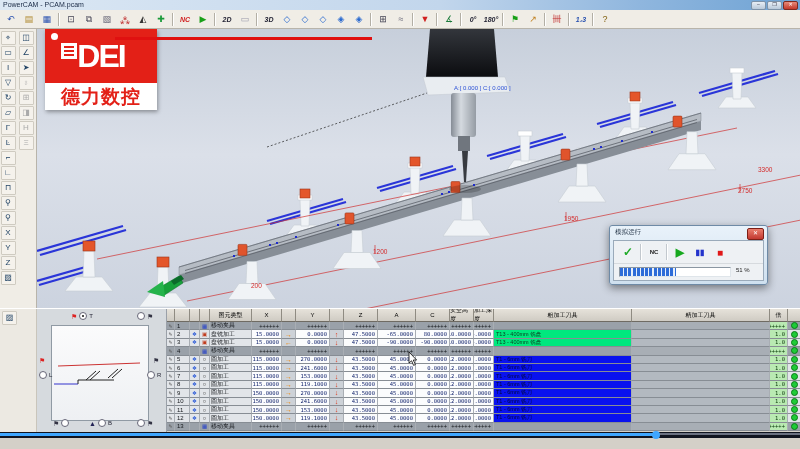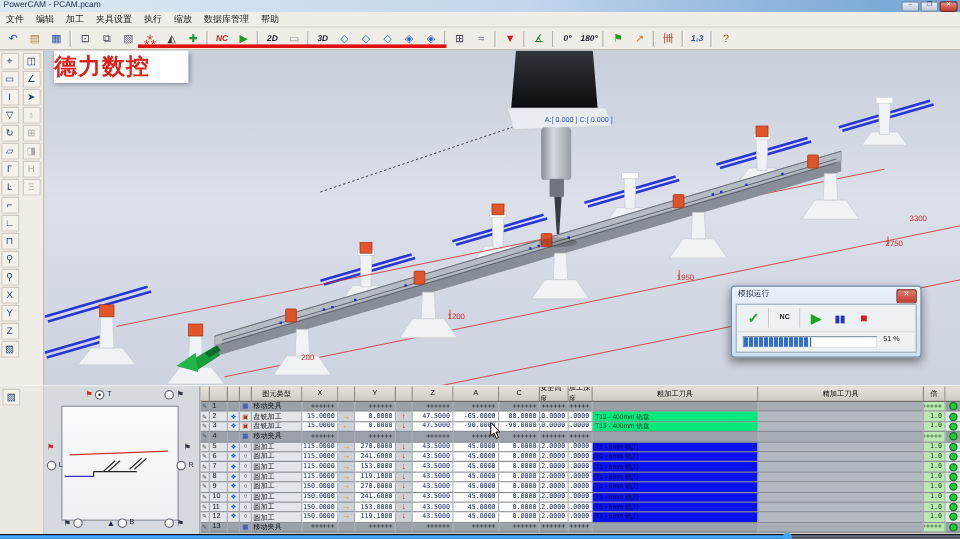--- a/index.html
+++ b/index.html
@@ -40,21 +40,21 @@
     font-weight:bold;font-size:23px;letter-spacing:5px;color:#e51212;white-space:nowrap;
     text-shadow:0 0 1px rgba(120,0,0,.4);}
   #logo{position:absolute;left:8px;top:0px;width:112px;z-index:25;box-shadow:1px 2px 4px rgba(0,0,0,.35);}
   #logo-top{height:54px;background:#e32017;position:relative;display:flex;align-items:center;justify-content:center;}
   #logo-brand{color:#fff;font-weight:bold;font-size:32px;letter-spacing:-2px;font-family:"Liberation Sans",sans-serif;}
   #logo-seal{position:absolute;left:16px;top:14px;width:16px;height:16px;background:#fff;
     display:flex;align-items:center;justify-content:center;}
   #logo-seal i{display:block;width:10px;height:10px;background:
     repeating-linear-gradient(0deg,#e32017 0 2px,#fff 2px 4px);}
   #logo-dot{position:absolute;left:6px;top:4px;width:7px;height:7px;border-radius:50%;background:#fff;}
-  #logo-bottom{height:27px;background:#fff;display:flex;align-items:center;}
+  #logo-bottom{height:27px;background:#fff;display:flex;align-items:center;justify-content:center;}
   #logo-caption{color:#e32017;font-weight:bold;font-size:19px;letter-spacing:1px;}
   #readout{position:absolute;left:417px;top:56px;font-size:6px;color:#2b50d6;z-index:15;white-space:nowrap;}
   .dimlabel{position:absolute;font-size:6.5px;color:#d42a2a;z-index:10;}
   
   #simdlg{position:absolute;left:572px;top:196px;width:157px;height:58px;z-index:30;
     background:linear-gradient(#e9f2fa,#cfe0ef);border:1px solid #6e8aa6;border-radius:3px;
     box-shadow:0 3px 8px rgba(0,0,0,.45);}
   #simdlg-title{height:12px;font-size:6.5px;color:#16263a;padding:2px 0 0 5px;}
   #simdlg-close{position:absolute;right:3px;top:2px;width:15px;height:10px;border-radius:2px;
     background:linear-gradient(#ea7d6c,#c23830);border:1px solid #7d1f16;color:#fff;
@@ -109,30 +109,20 @@
 
   <div id="titlebar">
     <span>PowerCAM - PCAM.pcam</span>
     <div id="winbtns">
       <span>–</span>
       <span>❐</span>
       <span class="close">✕</span>
     </div>
   </div>
 
-  <div id="menubar">
-      <span class="menu-item">文件</span>
-      <span class="menu-item">编辑</span>
-      <span class="menu-item">加工</span>
-      <span class="menu-item">夹具设置</span>
-      <span class="menu-item">执行</span>
-      <span class="menu-item">缩放</span>
-      <span class="menu-item">数据库管理</span>
-      <span class="menu-item">帮助</span>
-    </div>
 
   <div id="toolbar">
       <span class="tbtn" style="color: rgb(42, 82, 176);">↶</span>
       <span class="tbtn" style="color: rgb(176, 138, 48);">▤</span>
       <span class="tbtn" style="color: rgb(42, 82, 176);">▦</span>
       <div class="tsep"></div>
       <span class="tbtn" style="color: rgb(68, 68, 85);">⊡</span>
       <span class="tbtn" style="color: rgb(68, 68, 85);">⧉</span>
       <span class="tbtn" style="color: rgb(102, 102, 119);">▧</span>
       <span class="tbtn" style="color: rgb(192, 48, 48);">⁂</span>
@@ -345,20 +335,27 @@
           <polygon points="393,0 457,0 461,48 389,48" fill="url(#gbox)"></polygon>
           <polygon points="386,48 468,48 473,63 391,66" fill="#e9edf1" stroke="#c2c9d1" stroke-width="0.5"></polygon>
           <rect x="414" y="64" width="25" height="44" rx="3" fill="url(#gcyl)"></rect>
           <rect x="421" y="107" width="12" height="15" fill="#70767e"></rect>
           <polygon points="425,122 431,122 429,153 427,153" fill="#383b41"></polygon>
         </g>
       </svg>
 
 
       <div id="logo">
+        <div id="logo-top">
+          <span id="logo-dot"></span>
+          <span id="logo-seal">
+              <i></i>
+            </span>
+          <span id="logo-brand">DEI</span>
+        </div>
         <div id="logo-bottom">
           <span id="logo-caption">德力数控</span>
         </div>
       </div>
 
       <div id="readout">A:[ 0.000 ] C:[ 0.000 ]</div>
       <div id="dimlabels">
           <span class="dimlabel" style="left: 214px; top: 253px;">200</span>
           <span class="dimlabel" style="left: 336px; top: 219px;">1200</span>
           <span class="dimlabel" style="left: 527px; top: 186px;">1950</span>

